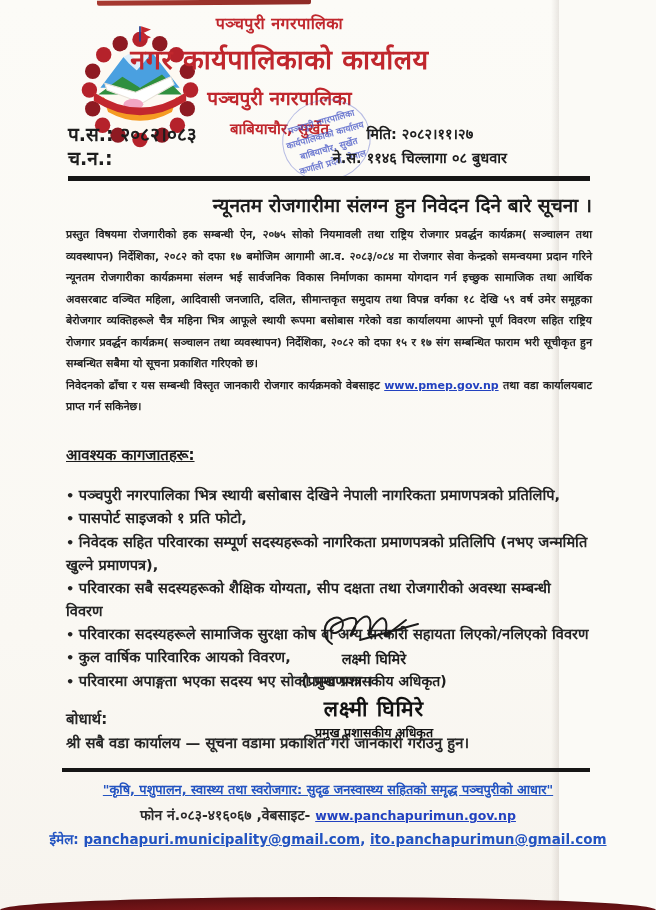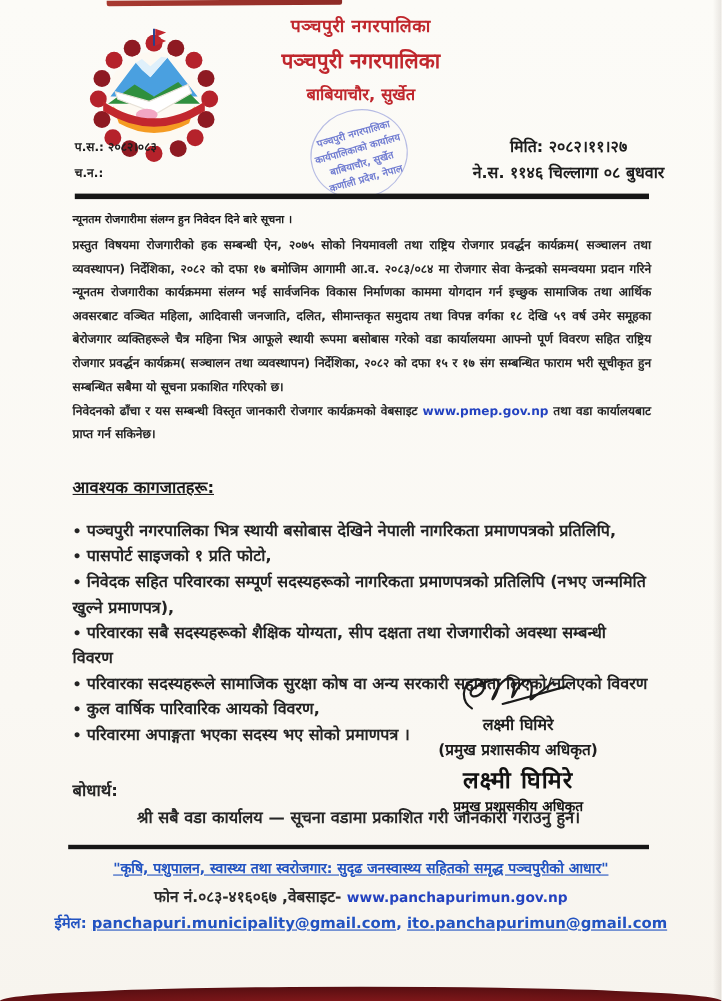--- a/index.html
+++ b/index.html
@@ -3,57 +3,57 @@
 <meta charset="utf-8">
 <style>
   html,body{margin:0;padding:0;}
   body{
     width:656px;height:910px;
     background:#fbfaf6;
     font-family:"DejaVu Sans","Liberation Sans",sans-serif;
     color:#262626;
     overflow:hidden;
   }
-  .page{position:relative;width:656px;height:910px;background:linear-gradient(180deg,#fcfbf7 0%,#faf8f3 70%,#f7f4ee 100%);}
+  .page{position:relative;width:559px;height:910px;background:linear-gradient(180deg,#fcfbf7 0%,#faf8f3 70%,#f7f4ee 100%);}
   .right-shade{position:absolute;top:0;right:0;width:8px;height:100%;background:linear-gradient(90deg,rgba(0,0,0,0),rgba(90,70,60,.12));}
   .top-strip{position:absolute;left:97px;top:0;width:214px;height:5px;background:linear-gradient(90deg,#a83a31,#8e2b26);transform:rotate(-.4deg);border-radius:0 0 2px 2px;}
 
   
   .emblem{position:absolute;left:74px;top:20px;width:132px;height:140px;}
   .head-center{position:absolute;left:0;top:12px;width:100%;text-align:center;color:#c0272d;}
   .org-top{font-size:16px;font-weight:bold;letter-spacing:.5px;}
   .office{font-size:27px;font-weight:bold;margin-top:6px;letter-spacing:.5px;}
   .org{font-size:19px;font-weight:bold;margin-top:8px;}
   .address{font-size:15px;font-weight:bold;margin-top:7px;}
   .stamp{position:absolute;left:262px;top:90px;width:130px;height:100px;opacity:.88;}
-  .refs{position:absolute;left:68px;top:122px;font-size:11px;font-weight:bold;line-height:24px;color:#1d1d1d;}
+  .refs{position:absolute;left:68px;top:122px;font-size:19px;font-weight:bold;line-height:24px;color:#1d1d1d;}
   .dates{position:absolute;right:52px;top:122px;font-size:14.5px;font-weight:bold;line-height:24px;color:#1d1d1d;text-align:center;}
   .rule1{position:absolute;left:68px;top:176px;width:522px;height:5px;background:#161616;}
 
   
   .content{position:absolute;left:66px;top:188px;width:526px;}
-  .notice-title{text-align:left;font-size:10px;font-weight:bold;color:#1c1c1c;margin:4px 0 6px 0;}
+  .notice-title{text-align:right;font-size:19px;font-weight:bold;color:#1c1c1c;margin:4px 0 6px 0;}
   .para{font-size:11px;line-height:21.5px;text-align:justify;font-weight:600;color:#242424;margin:0;}
   .para + .para{margin-top:0;}
-  .weblink{color:#2342c0;font-weight:bold;cursor:pointer;}
+  .weblink{color:#2342c0;font-weight:bold;text-decoration:underline;cursor:pointer;}
   .doc-heading{display:inline-block;font-size:15px;font-weight:bold;text-decoration:underline;margin:26px 0 14px 0;color:#1c1c1c;}
   .doc-list{list-style:none;margin:6px 0 0 0;padding:0;font-size:14.6px;line-height:22.5px;font-weight:600;color:#242424;}
   .doc-list li::before{content:"• ";font-size:13px;}
 
   
   .signature{position:absolute;right:80px;top:608px;width:210px;text-align:center;color:#1d1d1d;}
   .sig-scribble{display:block;margin:0 auto -4px auto;}
   .sig-name{font-size:14.5px;font-weight:bold;}
   .sig-title{font-size:14px;font-weight:bold;margin-top:3px;}
   .stamp-name{font-size:21px;font-weight:bold;margin-top:4px;letter-spacing:1px;color:#111;}
   .stamp-title{font-size:12.5px;font-weight:bold;margin-top:2px;color:#111;}
 
   
   .cc-label{position:absolute;left:66px;top:708px;font-size:15px;font-weight:bold;}
-  .cc-line{position:absolute;left:66px;top:732px;width:520px;font-size:14.8px;font-weight:600;text-align:center;}
+  .cc-line{position:absolute;left:66px;top:732px;width:520px;font-size:14.8px;font-weight:600;}
 
   
   .rule2{position:absolute;left:62px;top:768px;width:528px;height:4px;background:#161616;}
   .footer{position:absolute;left:30px;top:780px;width:596px;text-align:center;color:#2253c1;}
   .slogan{font-size:12.8px;font-weight:bold;text-decoration:underline;color:#2253c1;}
   .phone-line{font-size:14px;font-weight:bold;margin-top:7px;color:#2a2a2a;}
   .phone-line .weblink{font-family:"DejaVu Sans","Liberation Sans",sans-serif;font-size:12.5px;}
   .email-line{font-size:13.5px;font-weight:bold;margin-top:6px;color:#2253c1;}
   .email-line .lbl{color:#2253c1;}
   .email-link{color:#2253c1;text-decoration:underline;cursor:pointer;}
@@ -98,20 +98,21 @@
     <path d="M26,66 Q60,98 94,66 L89,80 Q60,96 31,80 Z" fill="#f59b23"></path>
     <path d="M18,62 Q60,90 102,62 L102,70 Q60,96 18,70 Z" fill="#c2272e"></path>
     <g>
       <line x1="60" y1="2" x2="60" y2="16" stroke="#27418f" stroke-width="1.6"></line>
       <path d="M61,2 L70,5 L61,9 Z M61,8 L70,12 L61,16 Z" fill="#c2272e"></path>
     </g>
   </svg>
 
   <div class="head-center">
     <div class="org-top">पञ्चपुरी नगरपालिका</div>
+    <div class="office">नगर कार्यपालिकाको कार्यालय</div>
     <div class="org">पञ्चपुरी नगरपालिका</div>
     <div class="address">बाबियाचौर, सुर्खेत</div>
   </div>
 
   <svg class="stamp" viewBox="0 0 130 100">
     <g transform="rotate(-16 65 52)" fill="#4353c5" font-weight="bold" text-anchor="middle" opacity="0.85">
       <ellipse cx="65" cy="50" rx="44" ry="40" fill="none" stroke="#4353c5" stroke-width="1" opacity="0.5"></ellipse>
       <text x="65" y="34" font-size="9">पञ्चपुरी नगरपालिका</text>
       <text x="65" y="48" font-size="9">कार्यपालिकाको कार्यालय</text>
       <text x="65" y="62" font-size="9">बाबियाचौर, सुर्खेत</text>

